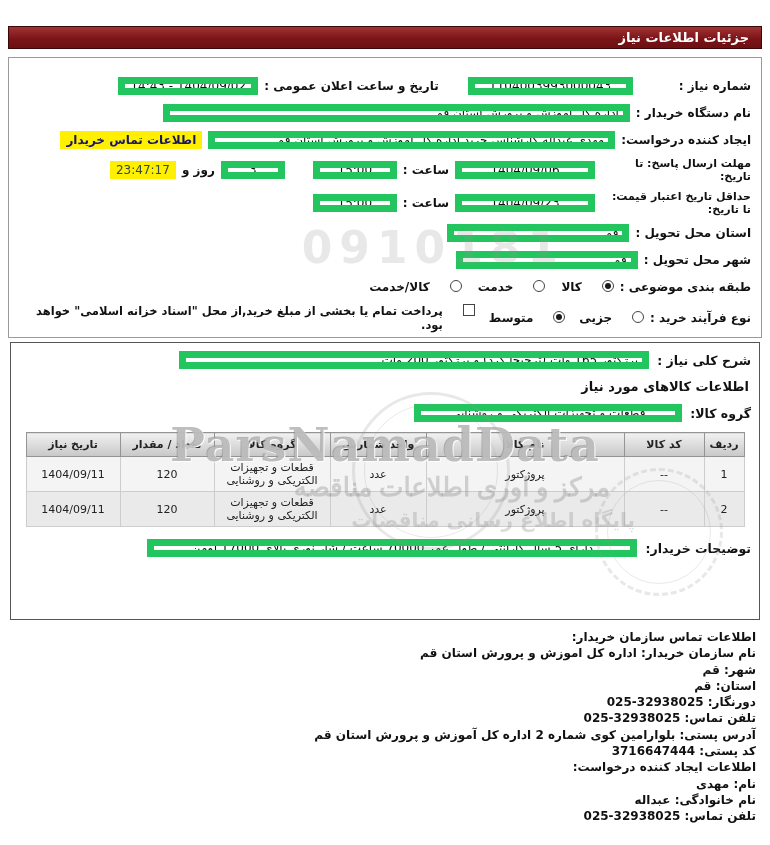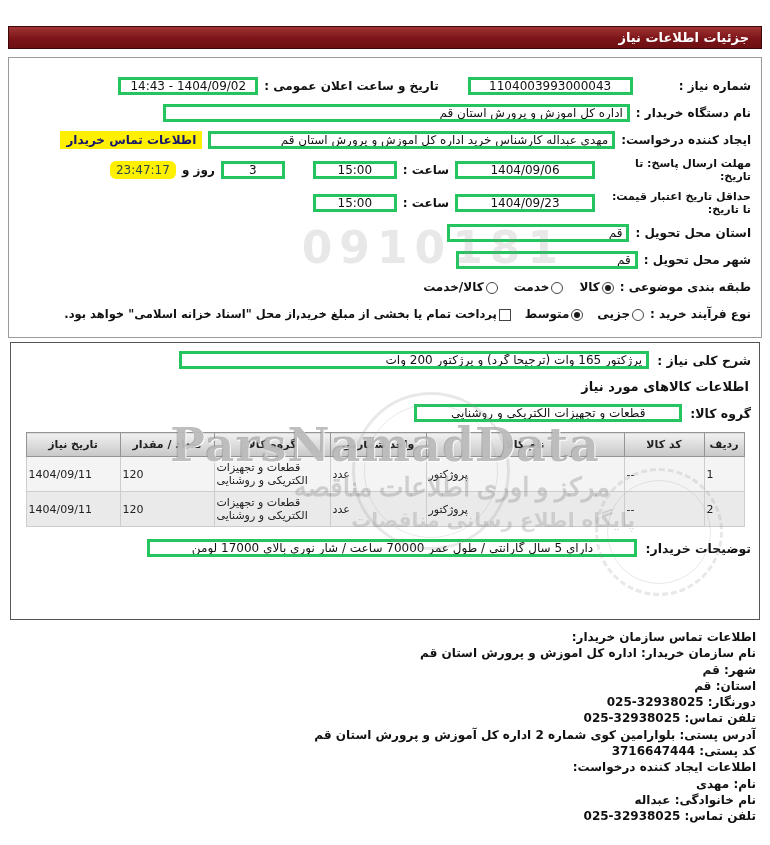--- a/index.html
+++ b/index.html
@@ -12,45 +12,45 @@
     color:#fff; font-size:13px; font-weight:bold; display:flex; align-items:center; padding:0 12px; }
 
   .formbox { position:absolute; top:57px; right:8px; left:8px; height:281px;
     border:1px solid #9a9a9a; background:#fff; padding:18px 10px 0; }
 
   .frow { display:flex; align-items:center; gap:6px; margin-bottom:7px; min-height:20px; font-size:12px; }
   .lbl { font-weight:bold; color:#111; white-space:nowrap; font-size:12px; }
   .lbl.wrap { white-space:normal; width:150px; line-height:13px; font-size:11px; }
   .txt { font-weight:bold; color:#111; font-size:12px; }
 
-  .inp { border:3px solid #22c55e; background:#fff; height:18px; font-size:12px; font-family:inherit; padding:0 4px; color:#111; }
+  .inp { border:7px solid #22c55e; background:#fff; height:18px; font-size:12px; font-family:inherit; padding:0 4px; color:#111; }
   .inp.rtl { direction:rtl; text-align:right; }
   .inp.ltr { direction:ltr; text-align:center; }
   .w165{width:165px}.w140{width:140px}.w467{width:467px}.w407{width:407px}
   .w182{width:182px}.w76{width:84px}.w64{width:64px}.w470{width:470px}
   .w268{width:268px}.w490{width:490px}
 
   .ylink { background:#ffef00; color:#16166b; font-weight:bold; font-size:12px; padding:2px 6px; cursor:pointer; white-space:nowrap; }
-  .ytimer { background:#ffef00; color:#2e4a4a; font-size:12px; padding:2px 6px; direction:ltr; unicode-bidi:isolate;border-radius:6px; }
-
-  .opt { display:flex; align-items:flex-end; gap:2px; }
+  .ytimer { background:#ffef00; color:#2e4a4a; font-size:12px; padding:2px 6px; direction:ltr; unicode-bidi:isolate; }
+
+  .opt { display:flex; align-items:flex-start; gap:20px; }
   .radio { width:12px; height:12px; border:1px solid #444; border-radius:50%; background:#fff; display:inline-block; position:relative; flex:none; cursor:pointer; }
   .radio.sel::after { content:""; position:absolute; inset:2px; border-radius:50%; background:#1a1a1a; }
   .checkbox { width:12px; height:12px; border:1px solid #444; background:#fff; display:inline-block; flex:none; cursor:pointer; }
   .optlabel { font-size:12px; font-weight:bold; color:#111; white-space:nowrap; }
   .cbtext { font-size:11.5px; font-weight:bold; color:#111; }
 
   .midbox { position:absolute; top:342px; right:10px; left:10px; height:278px; border:1px solid #555; background:#fff; padding:8px 8px 0; }
   .midrow { display:flex; align-items:center; gap:8px; margin-bottom:10px; font-size:12px; }
   .boldlbl { font-weight:bold; font-size:12.5px; color:#111; white-space:nowrap; }
   .sechead { font-weight:bold; font-size:13px; color:#111; margin:0 2px 10px; }
 
   table.items { border-collapse:collapse; margin:0 auto 12px; width:718px; table-layout:fixed; direction:rtl; }
   .items th { background:linear-gradient(#f1f1f1,#c7c7c7); border:1px solid #949494; font-size:11px; padding:5px 2px; font-weight:bold; color:#222; }
-  .items td { border:1px solid #cdcdcd; font-size:11px; padding:4px 2px; text-align:left; color:#222; line-height:13px;margin-left:40px; }
+  .items td { border:1px solid #cdcdcd; font-size:11px; padding:4px 2px; text-align:center; color:#222; line-height:13px;margin-left:40px; }
   .items tr.r0 td { background:#f4f4f4; }
   .items tr.r1 td { background:#eaeaea; }
   .cell-ltr { direction:ltr; unicode-bidi:isolate; }
 
   .contact { position:absolute; top:629px; right:14px; left:14px; font-size:12px; color:#111; line-height:16.3px; font-weight:bold; }
   .cline b { font-weight:bold; }
   .num { direction:ltr; unicode-bidi:isolate; }
 
   
   .wm { position:absolute; inset:0; pointer-events:none; z-index:20; }

